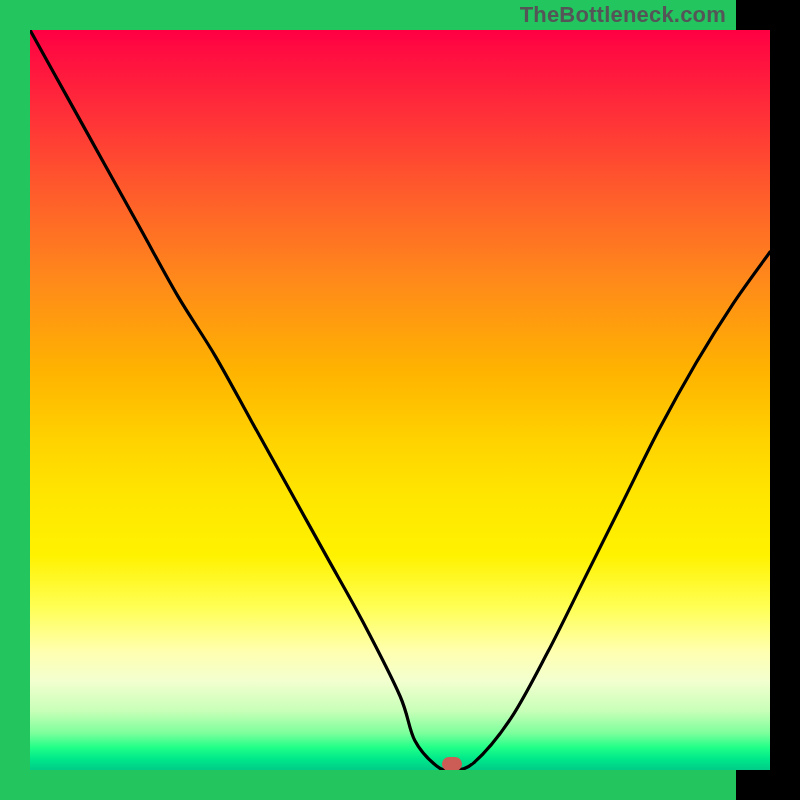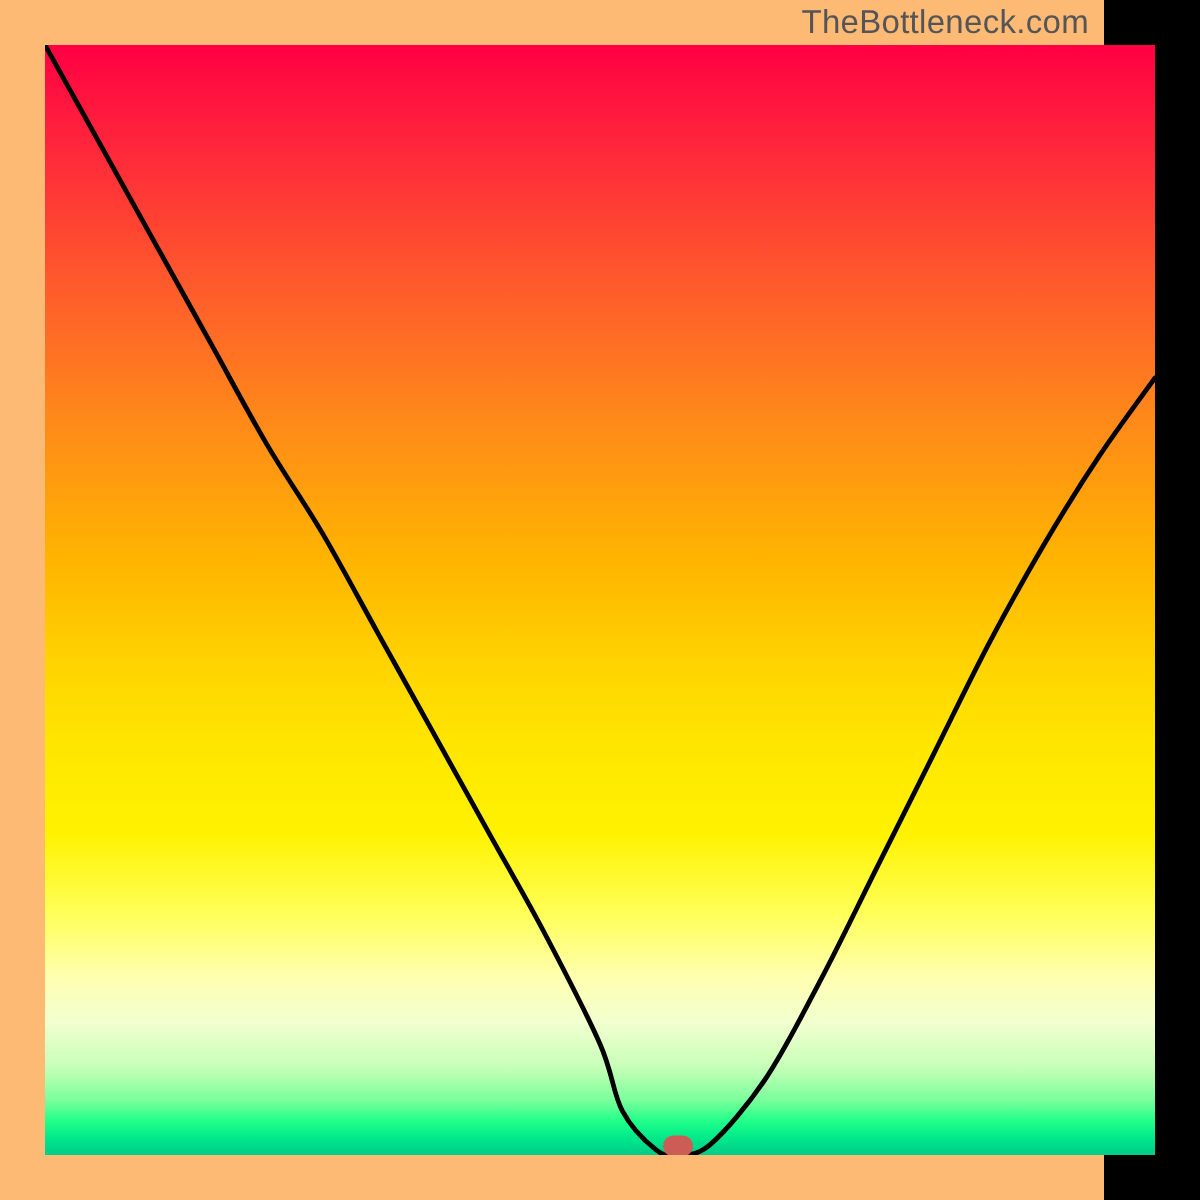--- a/index.html
+++ b/index.html
@@ -8,21 +8,22 @@
     width: 800px;
     height: 800px;
     background: #000;
     font-family: Arial, Helvetica, sans-serif;
     overflow: hidden;
   }
   .frame {
     position: relative;
     width: 736px;
     height: 800px;
-    background: #fdba74;
+    background: #22c55e;
+    font-weight: bold;
   }
   .watermark {
     position: absolute;
     top: 2px;
     right: 10px;
     color: #555558;
     font-size: 22px;
     letter-spacing: 0.2px;
     z-index: 5;
     user-select: none;

